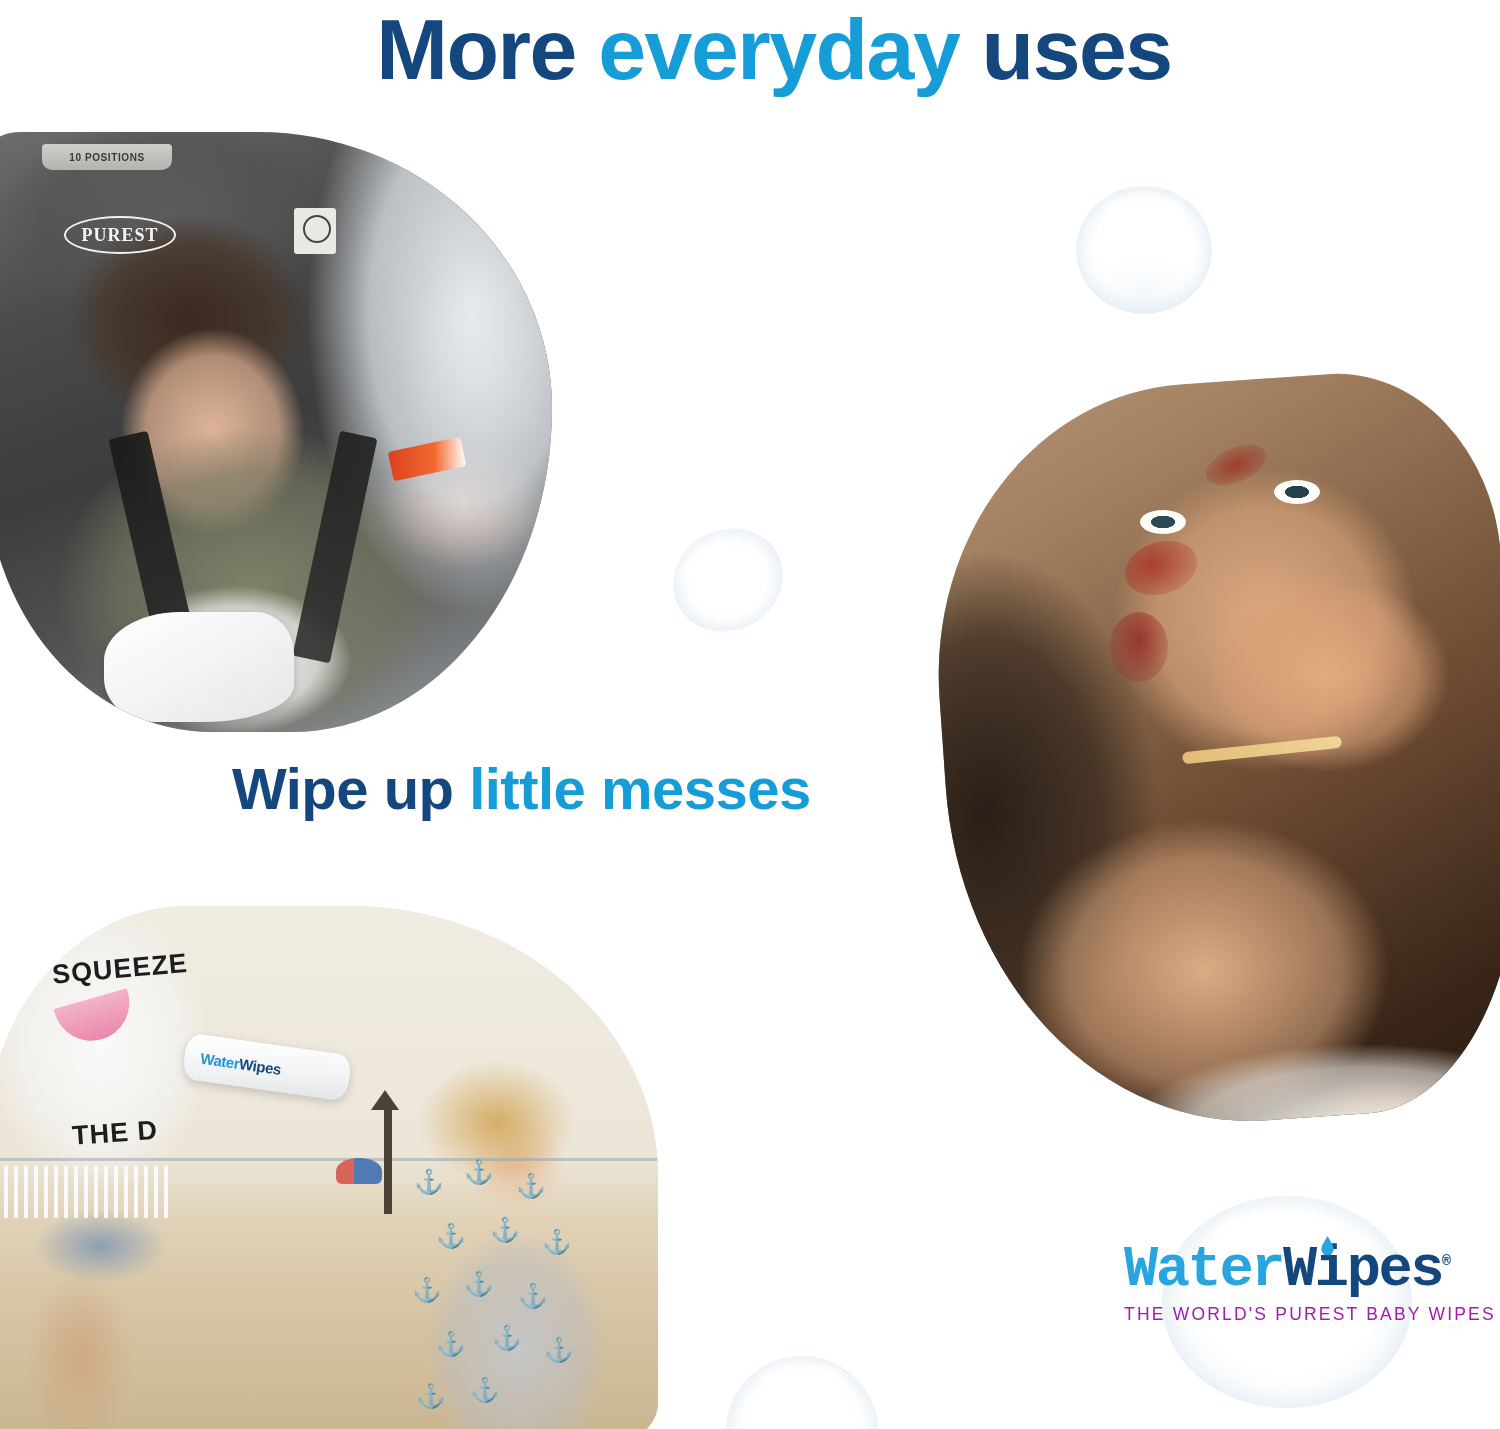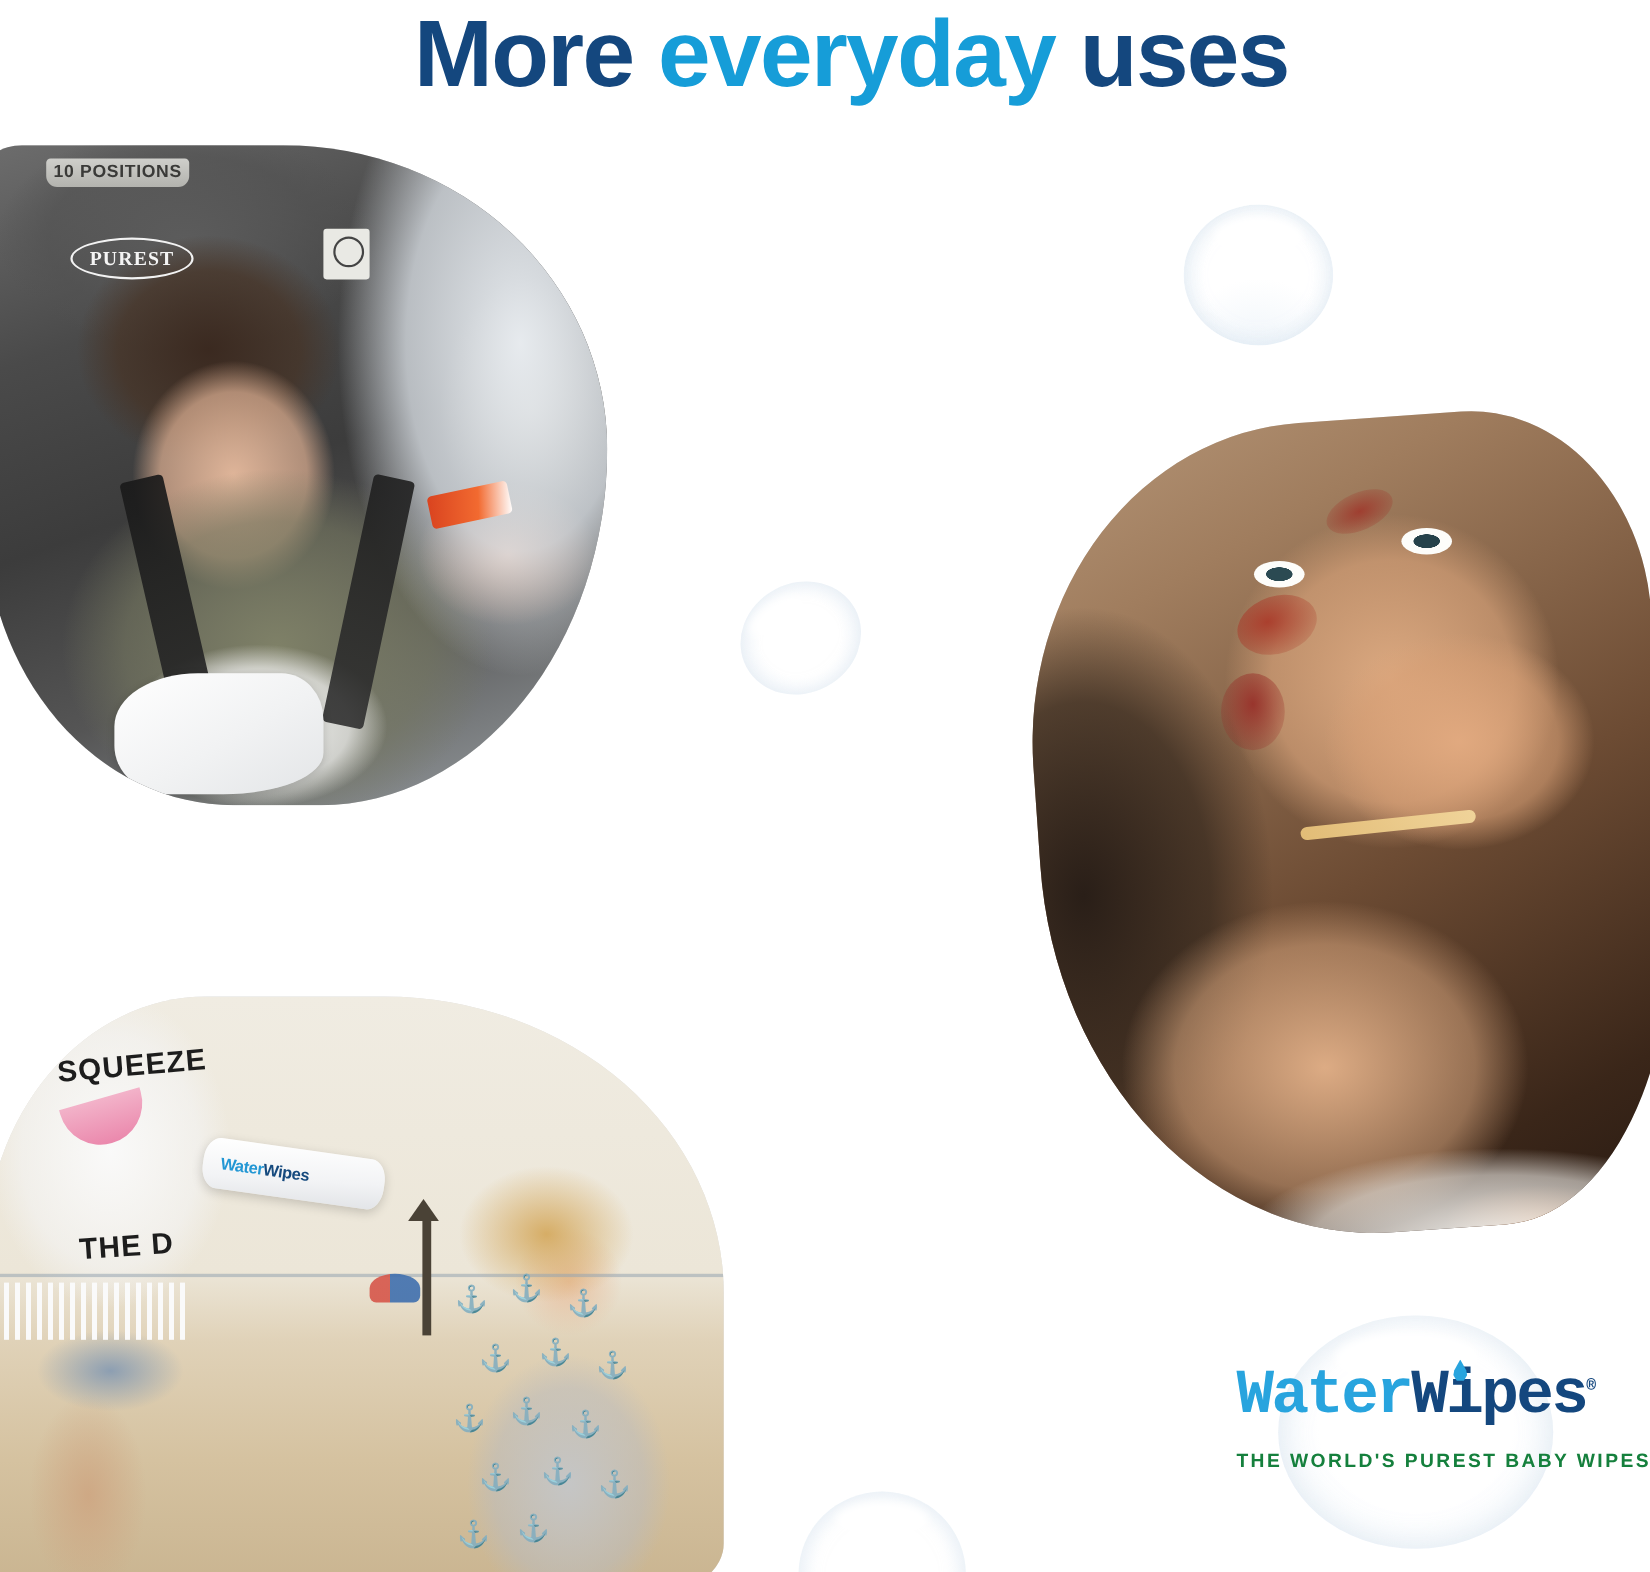--- a/index.html
+++ b/index.html
@@ -67,21 +67,21 @@
       
       radial-gradient(ellipse 200px 120px at 32% 14%, rgba(92,92,92,0.95) 0%, rgba(82,82,82,0.6) 62%, rgba(80,80,80,0) 85%),
       
       linear-gradient(160deg,#6d6d6d 0%,#4a4a4a 26%,#3c3c3c 48%,#555 70%,#9aa0a4 100%);
   }
   #photo-carseat .badge-positions{
     position:absolute;left:56px;top:12px;width:130px;height:26px;
     background:linear-gradient(180deg,#cfcfcb,#b3b3ae);
     border-radius:4px 4px 10px 10px;
     display:flex;align-items:center;justify-content:center;
-    font-size:16px;font-weight:700;color:#3a3a38;letter-spacing:0.6px;
+    font-size:10px;font-weight:700;color:#3a3a38;letter-spacing:0.6px;
   }
   #photo-carseat .badge-graco{
     position:absolute;left:78px;top:84px;width:108px;height:34px;
     border:2.5px solid #f2f2f2;border-radius:50%;
     display:flex;align-items:center;justify-content:center;
     font-size:18px;font-weight:700;color:#f4f4f4;letter-spacing:1px;
     font-family:"Liberation Serif", serif;
   }
   #photo-carseat .seat-label{
     position:absolute;left:308px;top:76px;width:42px;height:46px;
@@ -281,23 +281,23 @@
     font-size:15px;vertical-align:super;color:#14477E;letter-spacing:0;
     font-weight:700;
   }
   #brand-logo .droplet{
     position:absolute;left:196px;top:-6px;width:15px;height:20px;
     background:#28A4DE;
     border-radius:50% 50% 50% 50% / 64% 64% 36% 36%;
     clip-path:polygon(50% 0%, 86% 48%, 92% 70%, 72% 96%, 28% 96%, 8% 70%, 14% 48%);
   }
   #brand-logo .tagline{
-    margin-top:19px;
-    font-size:17.5px;font-weight:700;letter-spacing:2.2px;
-    color:#15803d;white-space:nowrap;
+    margin-top:5px;
+    font-size:17.5px;font-weight:400;letter-spacing:2.2px;
+    color:#a21caf;white-space:nowrap;
   }
 </style>
 </head>
 <body>
 
 <div id="stage">
 
   <div class="headline">
     <span class="navy">More </span><span class="cyan">everyday</span><span class="navy"> uses</span>
   </div>
@@ -361,20 +361,23 @@
   <div class="bubble" id="bubble-mid">
       <span class="sheen"></span>
     </div>
   <div class="bubble" id="bubble-bottom">
       <span class="sheen"></span>
     </div>
   <div class="bubble" id="bubble-logo">
       <span class="sheen"></span>
     </div>
 
+  <div class="caption" id="cap-2">
+    <span class="navy">Wipe up </span><span class="cyan">little messes</span>
+  </div>
 
   <div id="brand-logo">
     <div class="wordmark">
       <span class="wm-water">Water</span><span class="wm-wipes">Wipes</span><span class="reg">®</span>
       <span class="droplet"></span>
     </div>
     <div class="tagline">THE WORLD'S PUREST BABY WIPES</div>
   </div>
 
 </div>

